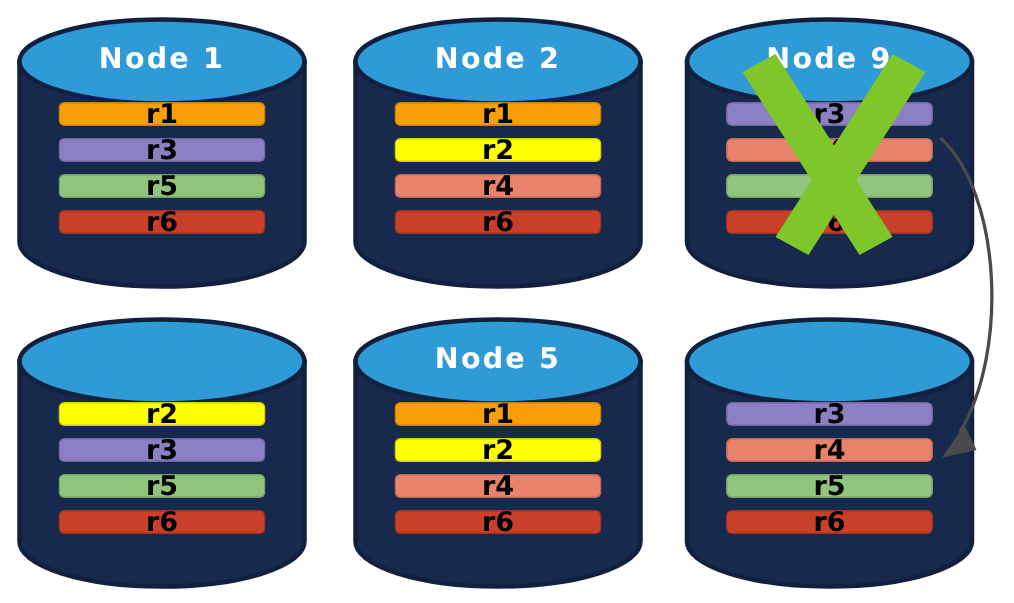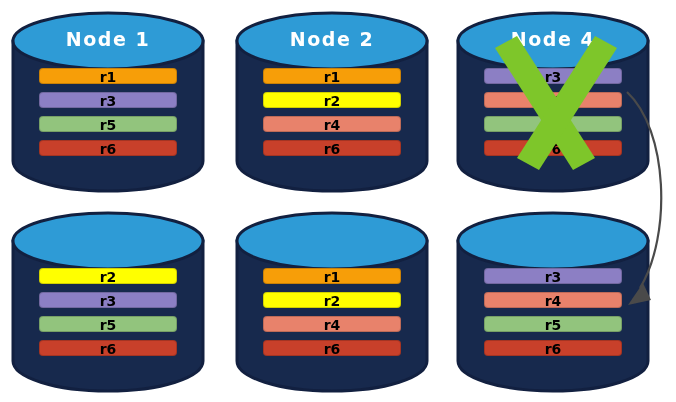--- a/index.html
+++ b/index.html
@@ -56,21 +56,21 @@
     left: 29px;
     top: 60px;
     width: 138px;
   }
 
   .record {
     height: 16px;
     margin-bottom: 8px;
     border-radius: 4px;
     text-align: center;
-    font-size: 14px;
+    font-size: 18px;
     font-weight: bold;
     line-height: 16px;
     color: #000000;
     font-family: "DejaVu Sans", sans-serif;
     box-sizing: border-box;
   }
 
   .x-mark {
     position: absolute;
     left: 455px;
@@ -123,21 +123,21 @@
         <div class="record" style="background: rgb(200, 64, 42); border: 1px solid rgba(0, 0, 0, 0.18);">r6</div>
       </div>
     </div>
     <div class="node" style="left: 455px; top: 8px;">
       <svg class="cyl-svg" viewBox="0 0 196 186">
         <g>
           <path d="M 3 33 L 3 153 A 95 30 0 0 0 193 153 L 193 33 Z" fill="#17294d" stroke="#122040" stroke-width="3"></path>
           <ellipse cx="98" cy="33" rx="95" ry="28" fill="#2e9bd6" stroke="#122040" stroke-width="3"></ellipse>
         </g>
       </svg>
-      <div class="node-label">Node 4</div>
+      <div class="node-label">Node 9</div>
       <div class="records">
         <div class="record" style="background: rgb(140, 127, 196); border: 1px solid rgba(0, 0, 0, 0.18);">r3</div>
         <div class="record" style="background: rgb(232, 130, 107); border: 1px solid rgba(0, 0, 0, 0.18);">r4</div>
         <div class="record" style="background: rgb(146, 196, 125); border: 1px solid rgba(0, 0, 0, 0.18);">r5</div>
         <div class="record" style="background: rgb(200, 64, 42); border: 1px solid rgba(0, 0, 0, 0.18);">r6</div>
       </div>
     </div>
     <div class="node" style="left: 10px; top: 208px;">
       <svg class="cyl-svg" viewBox="0 0 196 186">
         <g>
@@ -152,20 +152,21 @@
         <div class="record" style="background: rgb(200, 64, 42); border: 1px solid rgba(0, 0, 0, 0.18);">r6</div>
       </div>
     </div>
     <div class="node" style="left: 234px; top: 208px;">
       <svg class="cyl-svg" viewBox="0 0 196 186">
         <g>
           <path d="M 3 33 L 3 153 A 95 30 0 0 0 193 153 L 193 33 Z" fill="#17294d" stroke="#122040" stroke-width="3"></path>
           <ellipse cx="98" cy="33" rx="95" ry="28" fill="#2e9bd6" stroke="#122040" stroke-width="3"></ellipse>
         </g>
       </svg>
+      <div class="node-label">Node 5</div>
       <div class="records">
         <div class="record" style="background: rgb(247, 158, 8); border: 1px solid rgba(0, 0, 0, 0.18);">r1</div>
         <div class="record" style="background: rgb(255, 255, 0); border: 1px solid rgba(0, 0, 0, 0.18);">r2</div>
         <div class="record" style="background: rgb(232, 130, 107); border: 1px solid rgba(0, 0, 0, 0.18);">r4</div>
         <div class="record" style="background: rgb(200, 64, 42); border: 1px solid rgba(0, 0, 0, 0.18);">r6</div>
       </div>
     </div>
     <div class="node" style="left: 455px; top: 208px;">
       <svg class="cyl-svg" viewBox="0 0 196 186">
         <g>

